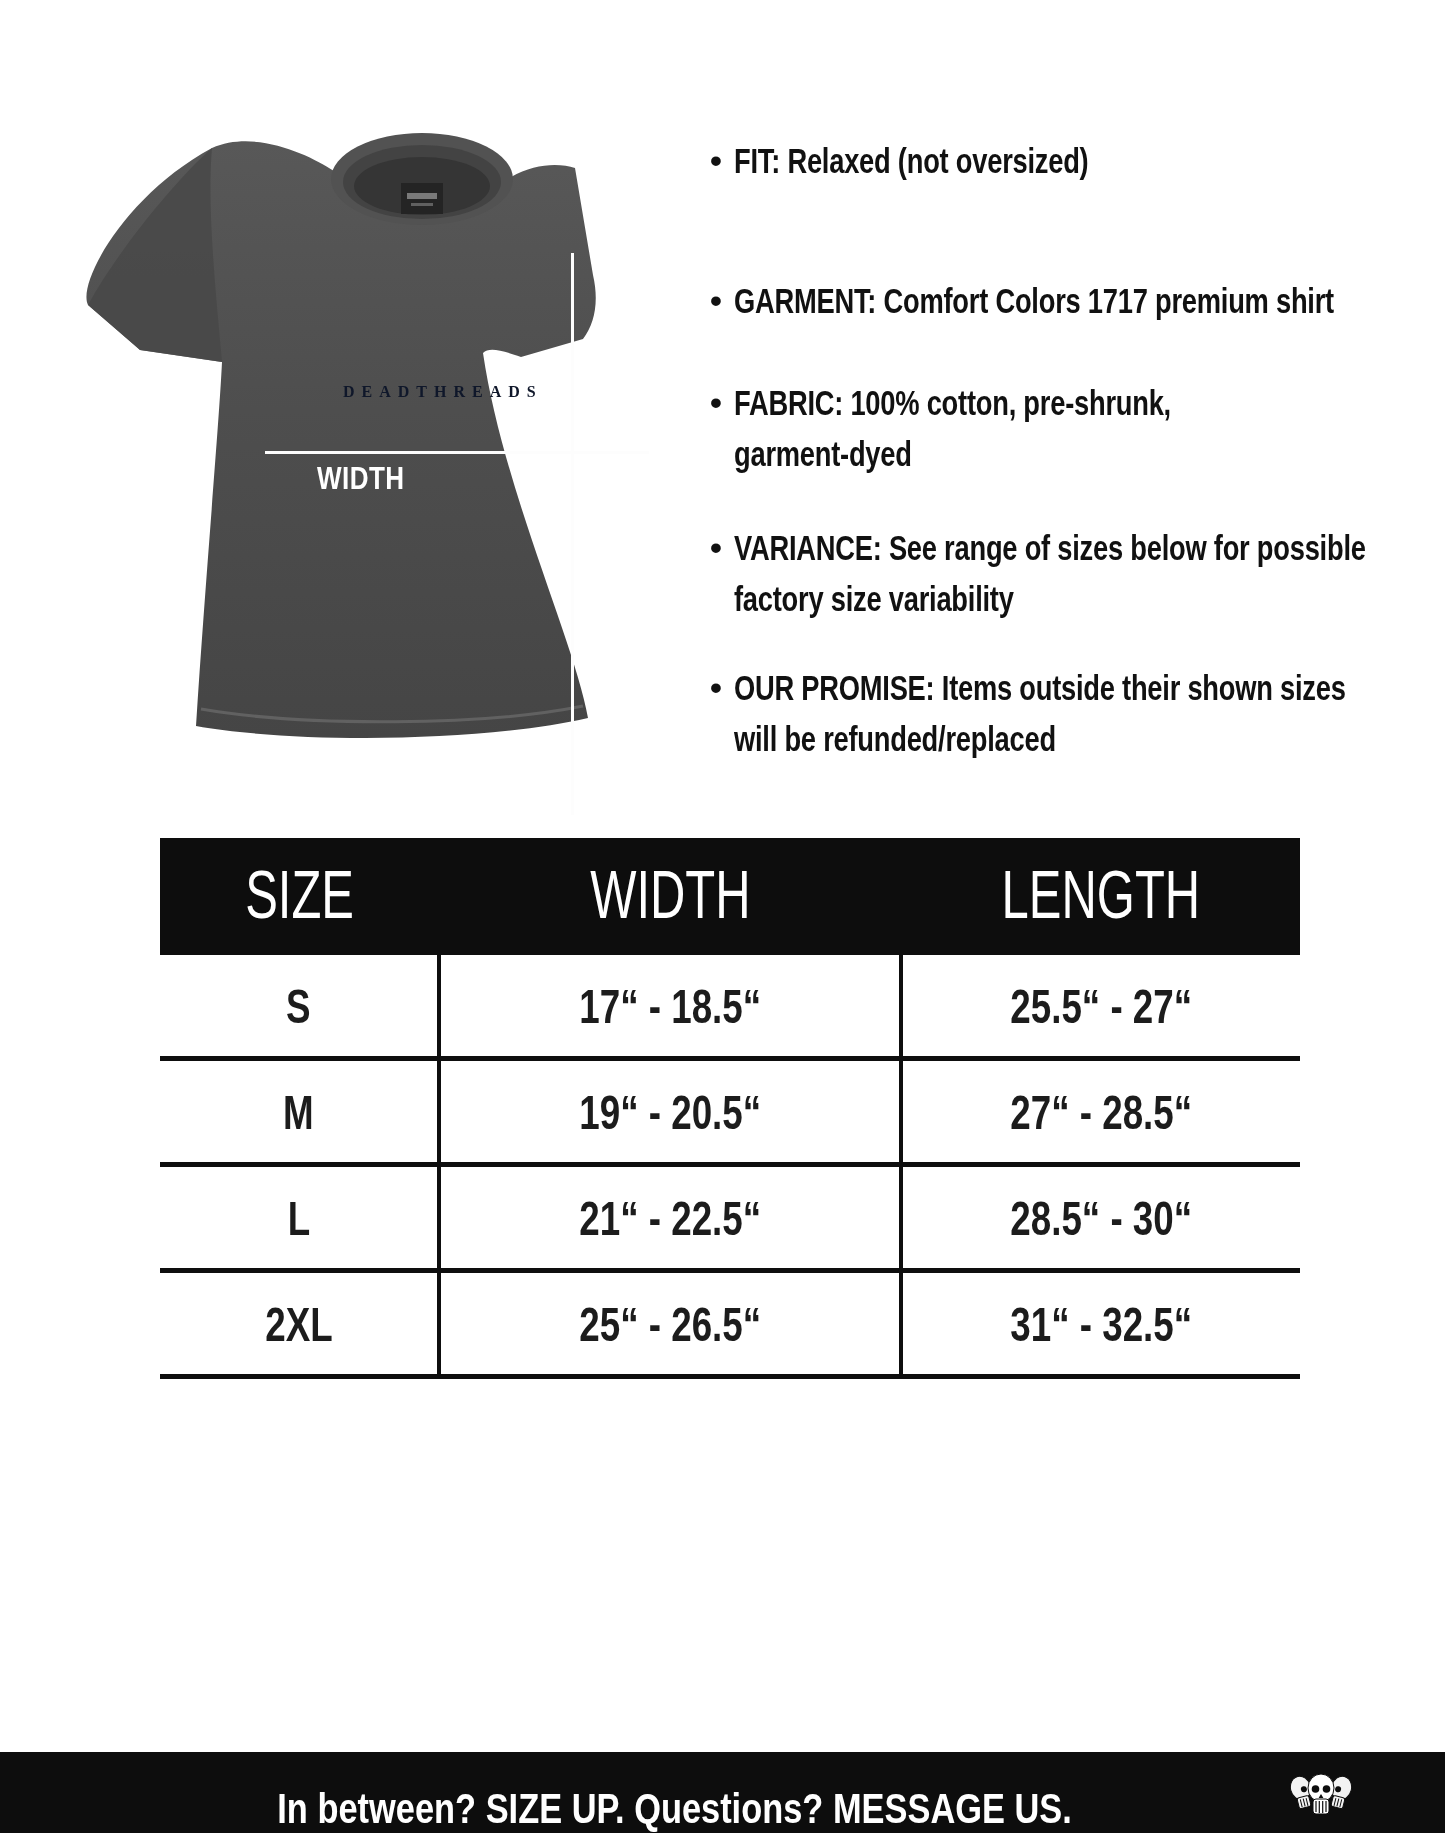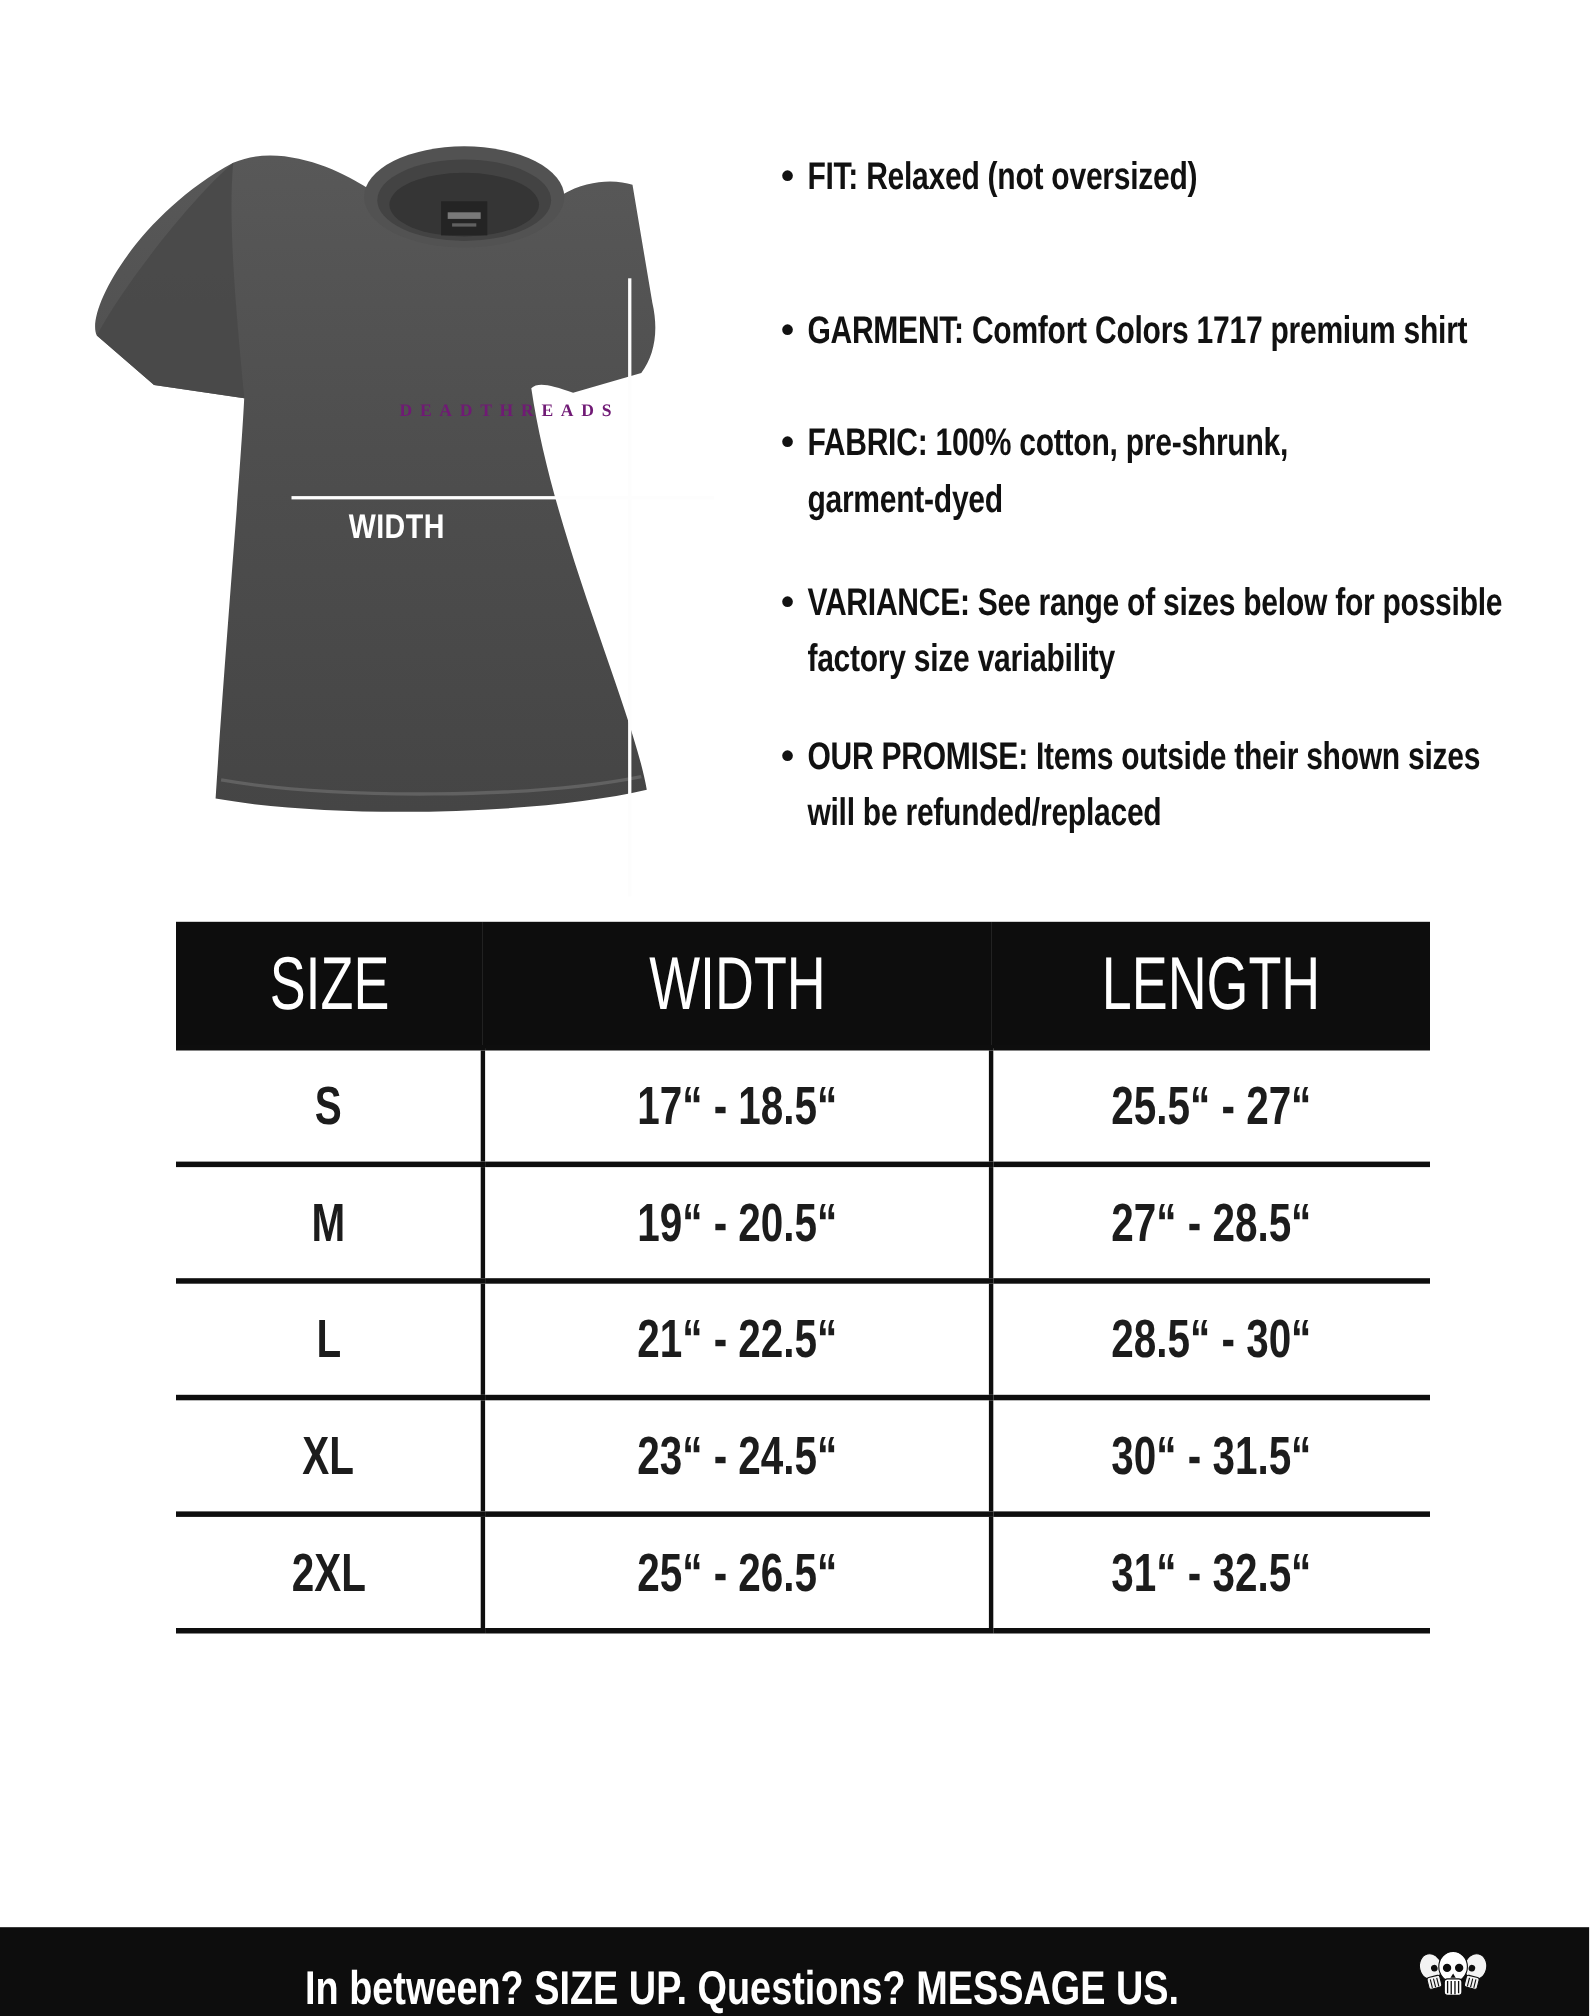--- a/index.html
+++ b/index.html
@@ -4,23 +4,23 @@
 <style>
   html,body{margin:0;padding:0;background:#ffffff;}
   .page{
     position:relative;width:1445px;height:1833px;background:#ffffff;overflow:hidden;
     font-family:"Liberation Sans","DejaVu Sans",sans-serif;color:#111;
   }
   
   .shirt-wrap{position:absolute;left:55px;top:85px;width:560px;height:680px;}
   .shirt-wrap svg{position:absolute;left:0;top:0;}
   .brand-print{
-    position:absolute;left:288px;top:280px;width:240px;text-align:center;
+    position:absolute;left:288px;top:298px;width:240px;
     font-family:"Liberation Serif","DejaVu Serif",serif;
-    font-size:16px;letter-spacing:7px;color:#701a75;font-weight:bold;
+    font-size:16px;letter-spacing:7px;color:#0f172a;font-weight:bold;
   }
   .width-line{position:absolute;left:210px;top:366px;width:384px;height:3px;background:#fdfdfd;}
   .length-line{position:absolute;left:516px;top:168px;width:3px;height:562px;background:#fdfdfd;}
   .width-label{
     position:absolute;left:262px;top:376px;color:#fff;font-weight:bold;font-size:31px;
     transform:scaleX(0.84);transform-origin:left top;letter-spacing:0.5px;
   }
   .length-label{
     position:absolute;left:556px;top:420px;color:#fff;font-weight:bold;font-size:31px;
     transform:rotate(90deg) scaleX(0.84);transform-origin:0 0;letter-spacing:0.5px;white-space:nowrap;
@@ -175,25 +175,20 @@
         <td><span class="cn">M</span></td>
         <td class="mid"><span class="cn">19“ - 20.5“</span></td>
         <td><span class="cn">27“ - 28.5“</span></td>
       </tr>
       <tr>
         <td><span class="cn">L</span></td>
         <td class="mid"><span class="cn">21“ - 22.5“</span></td>
         <td><span class="cn">28.5“ - 30“</span></td>
       </tr>
       <tr>
-        <td><span class="cn">XL</span></td>
-        <td class="mid"><span class="cn">23“ - 24.5“</span></td>
-        <td><span class="cn">30“ - 31.5“</span></td>
-      </tr>
-      <tr>
         <td><span class="cn">2XL</span></td>
         <td class="mid"><span class="cn">25“ - 26.5“</span></td>
         <td><span class="cn">31“ - 32.5“</span></td>
       </tr>
     </tbody>
   </table>
 
   <div class="footer-bar">
     <div class="footer-text">In between? SIZE UP. Questions? MESSAGE US.</div>
     <svg class="footer-logo" viewBox="0 0 72 56">

